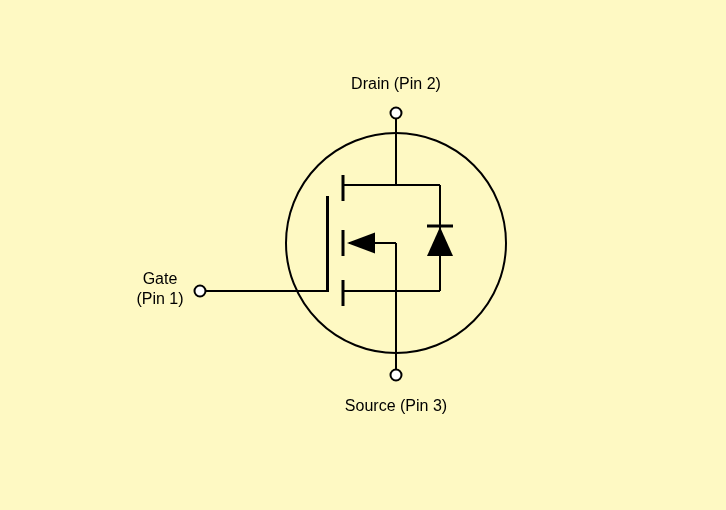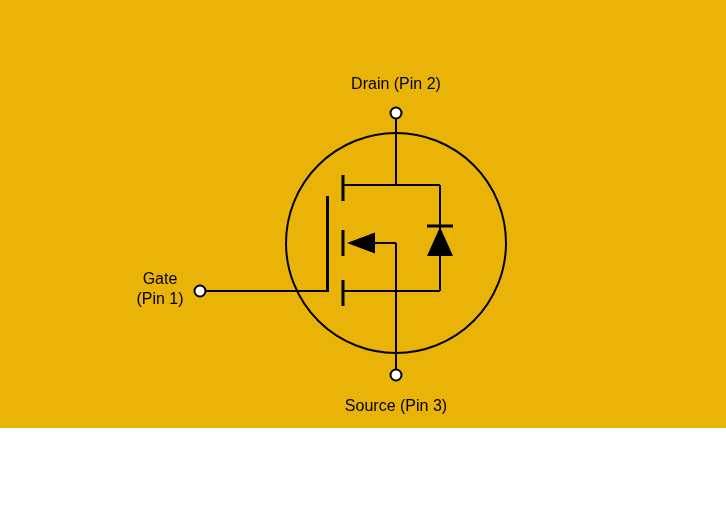--- a/index.html
+++ b/index.html
@@ -6,22 +6,22 @@
     margin: 0;
     padding: 0;
     background: #ffffff;
     width: 726px;
     height: 510px;
     overflow: hidden;
   }
   .stage {
     position: relative;
     width: 726px;
-    height: 428px;
-    background: #eab308;
+    height: 510px;
+    background: #fef9c3;
   }
   svg text {
     font-family: "Liberation Sans", "DejaVu Sans", sans-serif;
     font-size: 16px;
     text-anchor: middle;
   }
 </style>
 </head>
 <body>
 

